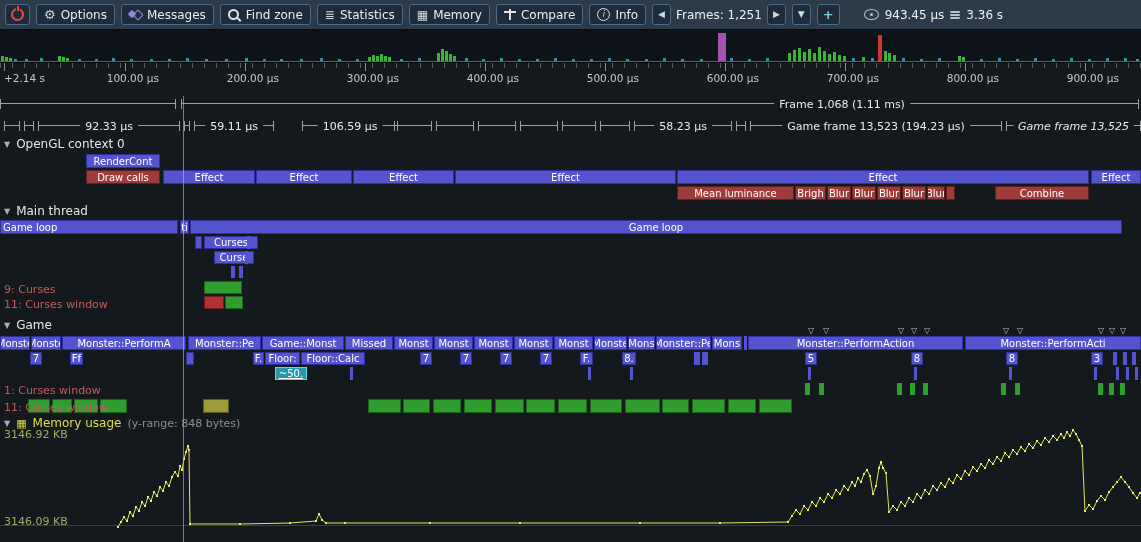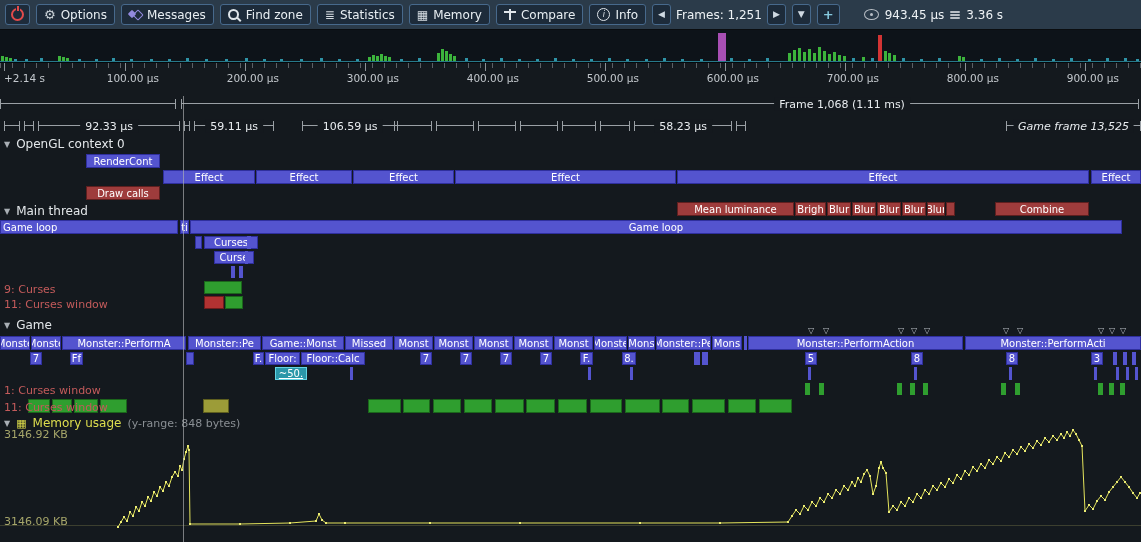--- a/index.html
+++ b/index.html
@@ -67,21 +67,21 @@
   .sect{position:absolute;left:4px;display:flex;gap:6px;align-items:center;font-size:12px;color:#e3e7ea;cursor:pointer;white-space:nowrap;}
   .sect .tri{font-size:8px;color:#a9afb5;}
   .sect .memic{color:#d9d94a;font-size:11px;}
   .sect .memtitle{color:#dede4e;}
   .sect .memrange{color:#8a8f94;font-size:11px;}
   #timeline{position:absolute;inset:0;}
   .zone{position:absolute;box-sizing:border-box;font-size:10px;color:#fff;overflow:hidden;white-space:nowrap;
         border:1px solid;display:flex;align-items:center;justify-content:center;padding:0 2px;cursor:pointer;}
   .zone.thin{border:none;padding:0;}
   .zone.purple{background:#5454cf;border-color:#2f2f9e;}
-  .zone.maroon{background:#9e3c3c;border-color:#5e1f1f;margin-top:16px;}
+  .zone.maroon{background:#9e3c3c;border-color:#5e1f1f;}
   .zone.green{background:#2f9e2f;border-color:#1b661b;}
   .zone.red{background:#b23232;border-color:#6e1c1c;}
   .zone.olive{background:#9c9c38;border-color:#5e5e1e;}
   .zone.cyan{background:#2a97a9;border-color:#63d4e4;}
   .tlabel{position:absolute;font-size:11px;color:#c45b5b;white-space:nowrap;z-index:4;}
   .marker{position:absolute;color:#b7bcc2;font-size:8px;line-height:8px;cursor:pointer;}
 
   
   #mem-chart{position:absolute;inset:0;pointer-events:none;}
   .memlabel{position:absolute;left:4px;font-size:11px;color:#a6a66a;}
@@ -323,20 +323,24 @@
       </div>
       <div class="fseg" style="left: 600px; width: 30px;">
         <div class="ln"></div>
       </div>
       <div class="fseg" style="left: 634px; width: 98px;">
         <div class="ln"></div>
         <div class="lb" style="left: 50%;">58.23 μs</div>
       </div>
       <div class="fseg" style="left: 736px; width: 10px;">
         <div class="ln"></div>
+      </div>
+      <div class="fseg" style="left: 750px; width: 252px;">
+        <div class="ln"></div>
+        <div class="lb" style="left: 50%;">Game frame 13,523 (194.23 μs)</div>
       </div>
       <div class="fseg" style="left: 1006px; width: 135px;">
         <div class="ln"></div>
         <div class="lb" style="left: 50%; font-style: italic;">Game frame 13,525</div>
       </div>
     </div>
 
   <div class="sect" style="top:137px">
     <span class="tri">▼</span>
     <span>OpenGL context 0</span>

